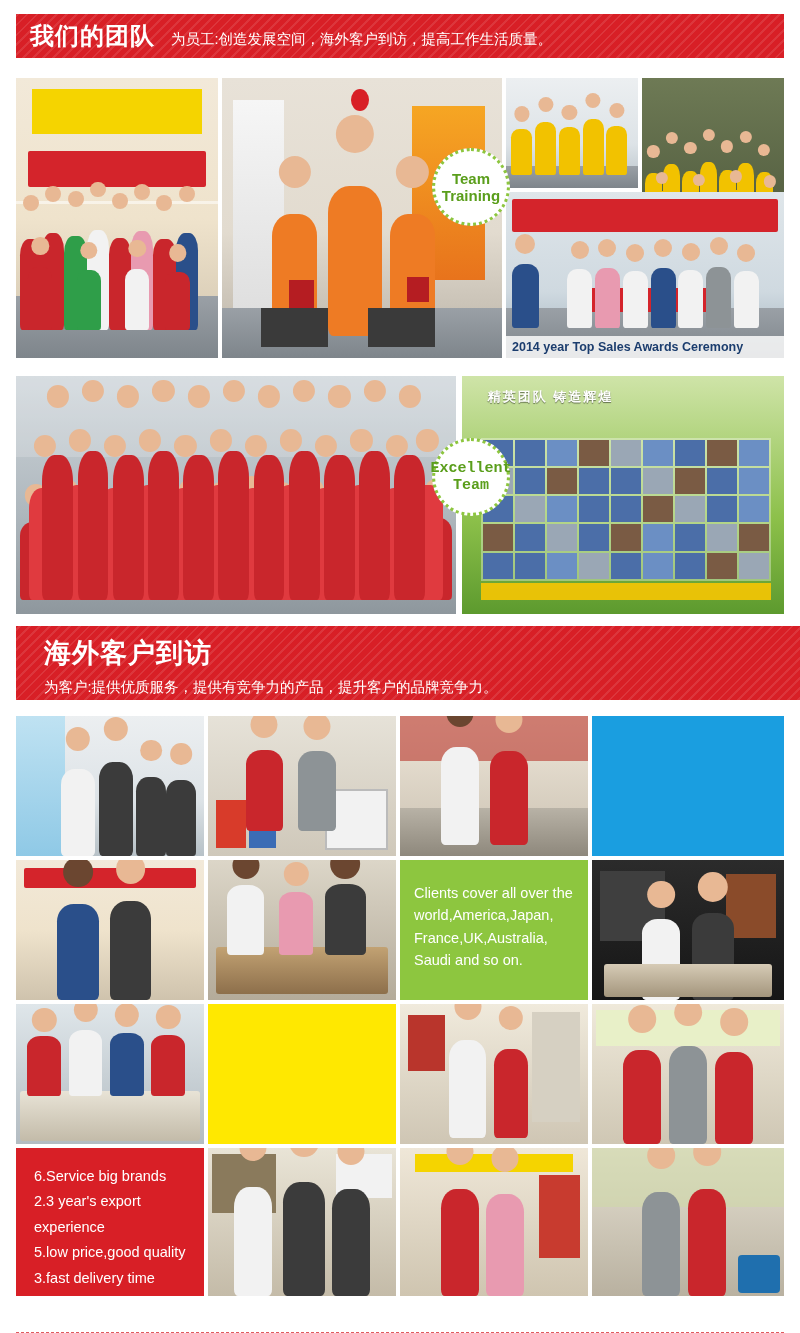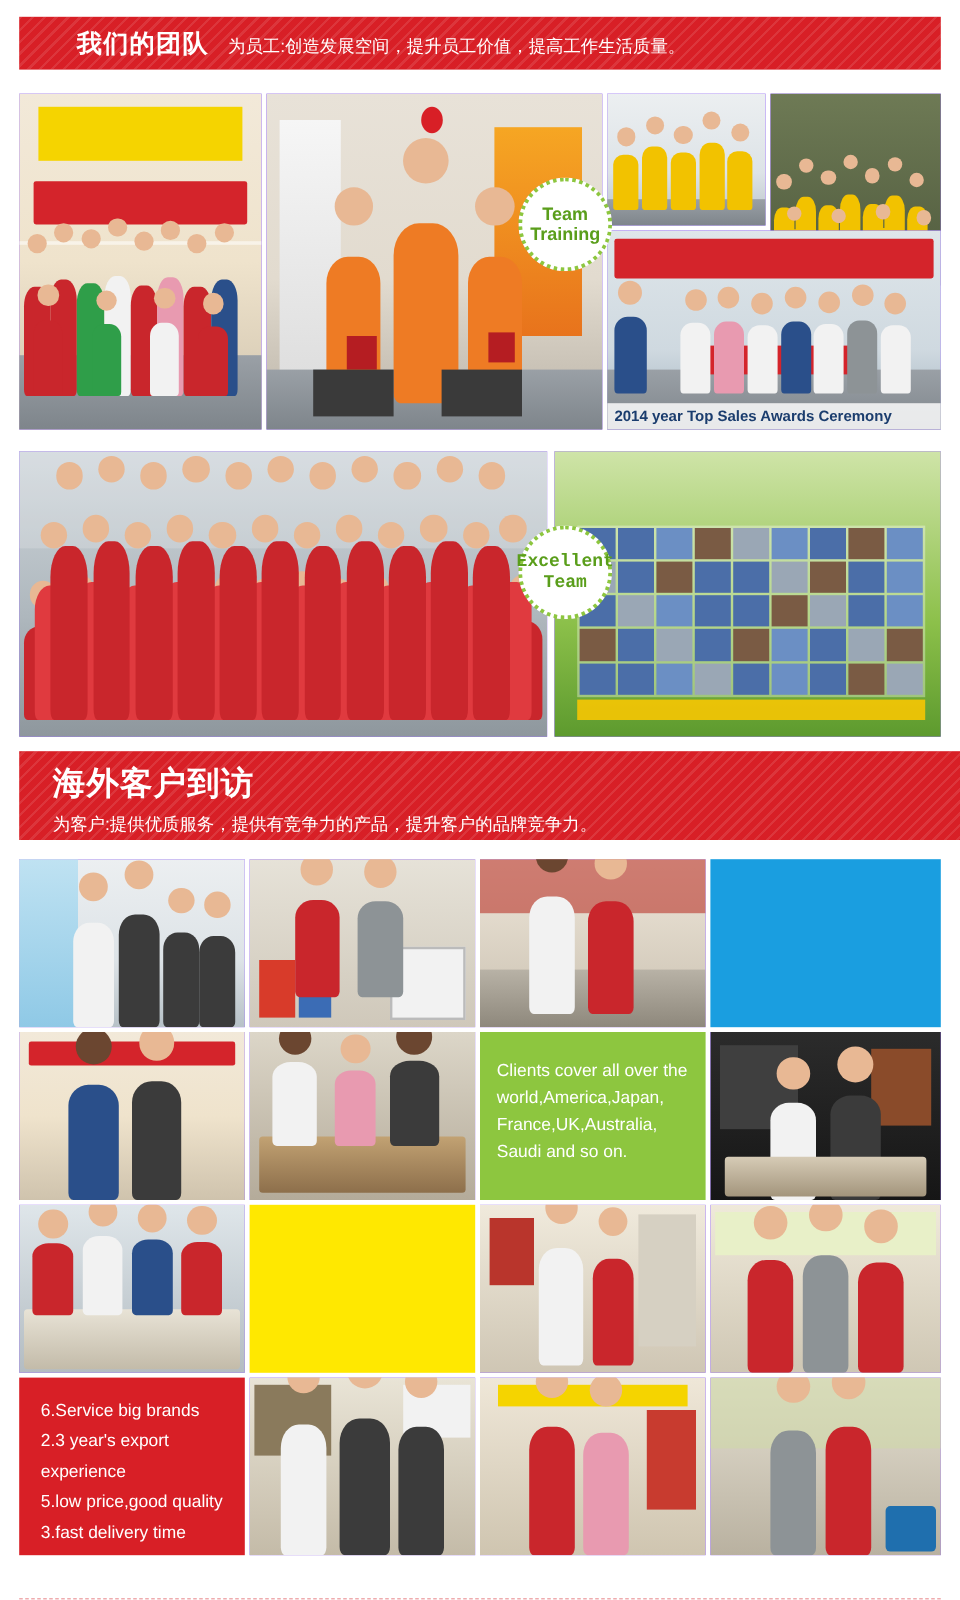--- a/index.html
+++ b/index.html
@@ -36,26 +36,25 @@
   .banner-inner { position: relative; z-index: 2; }
 
   .banner1 {
     margin: 14px 16px 0 16px;
     height: 44px;
     display: flex;
     align-items: center;
   }
   .banner1 .title {
     color: #ffffff;
-    font-size: 21px;
+    font-size: 24px;
     font-weight: bold;
     padding-left: 14px;
     letter-spacing: 1px;
     white-space: nowrap;
-    margin-left: 34px;
   }
   .banner1 .sub {
     color: #ffffff;
     font-size: 14.5px;
     padding-left: 16px;
     white-space: nowrap;
   }
 
   .banner2 {
     margin: 0 16px;
@@ -72,21 +71,21 @@
     color: #ffffff;
     font-size: 14.5px;
     margin-top: 7px;
   }
 
   
   .grid { position: relative; }
   .ph {
     position: absolute;
     overflow: hidden;
-    background: #8b5cf6;
+    background: #14532d;
   }
   .ph .cap {
     position: absolute;
     left: 0; right: 0; bottom: 0;
     background: rgba(255,255,255,0.82);
     color: #1b3d6e;
     font-size: 12.5px;
     font-weight: bold;
     padding: 4px 6px;
     line-height: 1.15;
@@ -241,21 +240,21 @@
   .whitebar { position:absolute; background: rgba(255,255,255,.75); }
 </style>
 </head>
 <body>
 
 <div class="page">
 
   <div class="banner banner1">
     <div class="banner-inner" style="display:flex;align-items:baseline;">
       <div class="title">我们的团队</div>
-      <div class="sub">为员工:创造发展空间，提升员工价值，提高工作生活质量。</div>
+      <div class="sub">为员工:创造发展空间，海外客户到访，提高工作生活质量。</div>
     </div>
   </div>
 
   <div class="grid" style="position:absolute;left:0;top:64px;width:800px;height:536px;">
 
     <div class="ph" style="left:16px;top:0;width:202px;height:280px;">
       <div class="scene s-store">
         <div class="banner-yellow-strip" style="top:4%;height:16%;"></div>
         <div class="banner-red-strip" style="top:26%;height:13%;left:6%;right:6%;"></div>
         <div class="shelf" style="left:0;top:44%;width:100%;height:3px;"></div>
@@ -387,20 +386,21 @@
           <div class="p red" style="left:62%;width:7%;height:80%;"></div>
           <div class="p red" style="left:70%;width:7%;height:78%;"></div>
           <div class="p red" style="left:78%;width:7%;height:80%;"></div>
           <div class="p red" style="left:86%;width:7%;height:78%;"></div>
         </div>
       </div>
     </div>
 
     <div class="ph" style="left:462px;top:298px;width:322px;height:238px;">
       <div class="scene s-green">
+        <div class="wall-title">精英团队  铸造辉煌</div>
         <div class="portrait-wall">
           <i></i>
             <i></i>
             <i></i>
             <i></i>
             <i></i>
             <i></i>
             <i></i>
             <i></i>
             <i></i>

